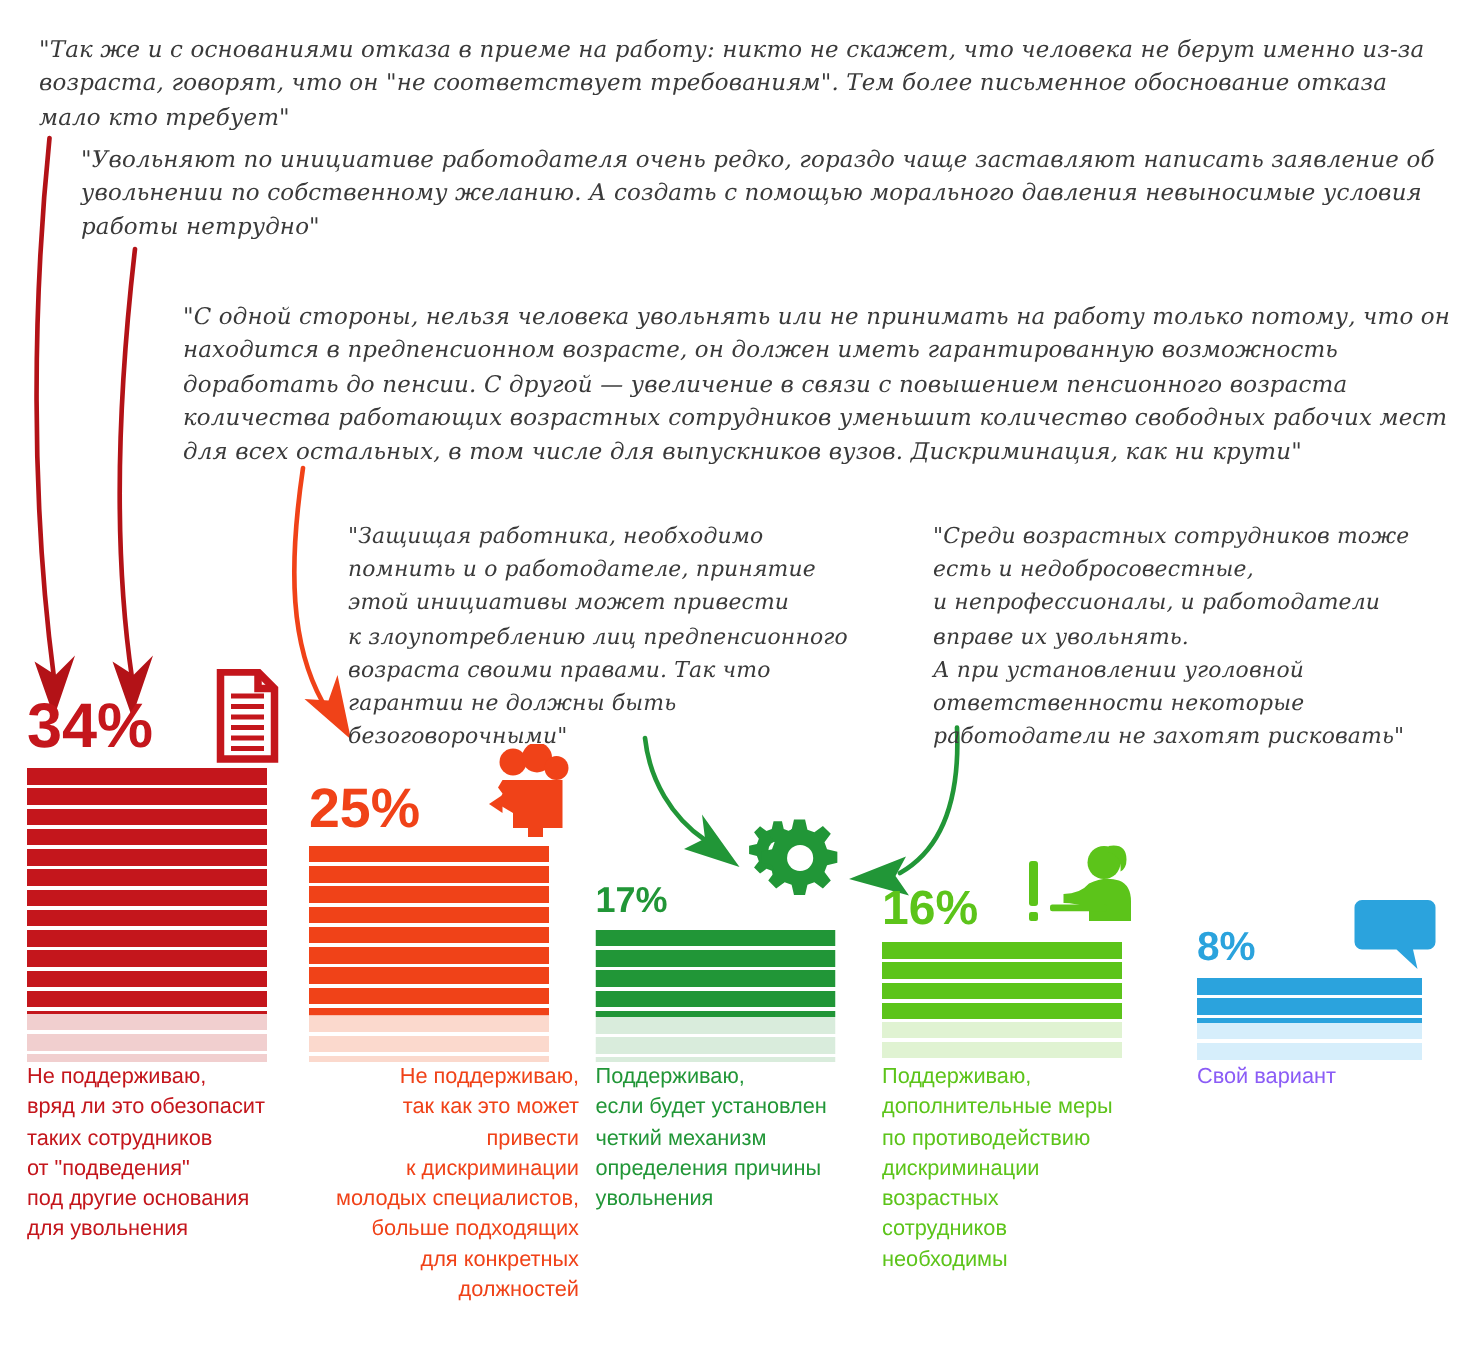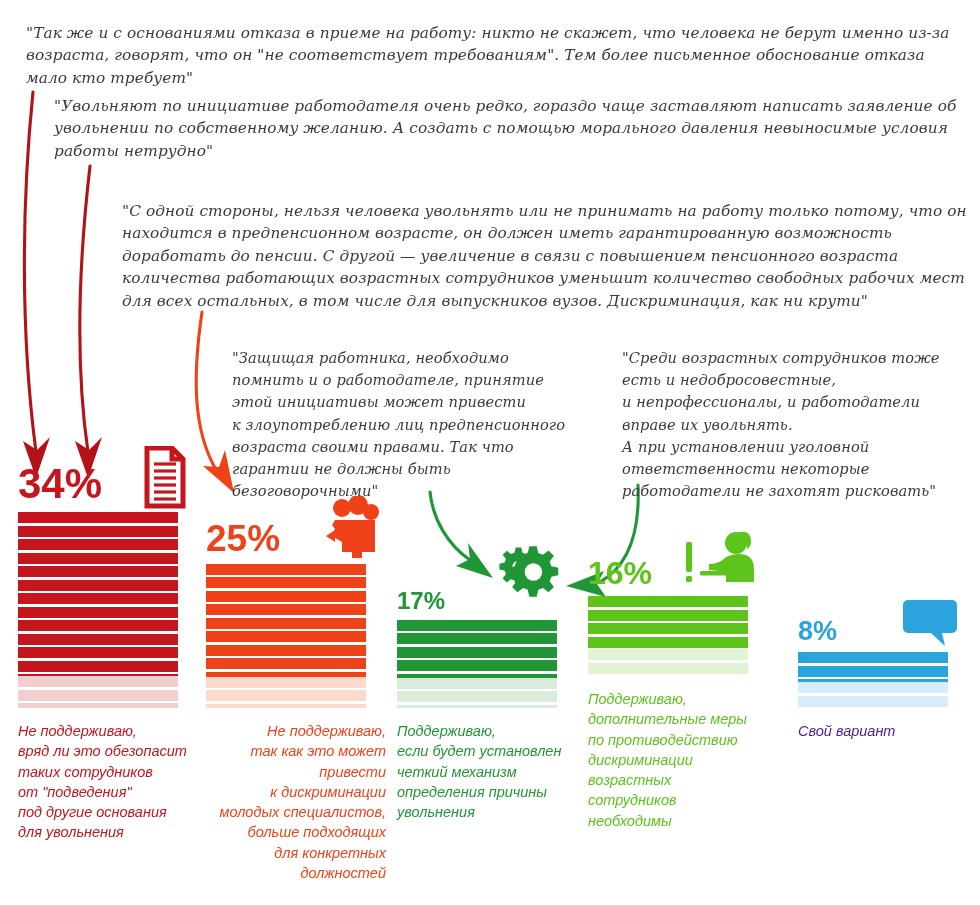--- a/index.html
+++ b/index.html
@@ -51,26 +51,24 @@
     overflow:hidden;
   }
   .stripes{position:absolute;left:0;top:0;right:0;bottom:0;}
   .cap{
     position:absolute;left:0;right:0;
   }
   .label{
     position:absolute;
     top:100%;
     left:0;
-    margin-top:13px;
     font-size:14.5px;
     line-height:1.40;
     white-space:pre-line;
     font-family:"Liberation Sans", sans-serif;
-    font-style:italic;
   }
   .icon{position:absolute;}
 </style>
 </head>
 <body>
 
 <div id="root">
 
   <svg id="arrows" viewBox="0 0 980 905">
 
@@ -185,21 +183,21 @@
         <div class="stripes" style="background:repeating-linear-gradient(to bottom,#219637 0px,#219637 11px,#ffffff 11px,#ffffff 13.5px); height:58px;"></div>
         <div class="cap" style="top:58px; height:30px; background:repeating-linear-gradient(to bottom,#d9ecdc 0px,#d9ecdc 11px,#ffffff 11px,#ffffff 13.5px);"></div>
       </div>
       <div class="label" style="color:#219637; width:180px;">Поддерживаю,
 если будет установлен
 четкий механизм
 определения причины
 увольнения</div>
     </div>
 
-    <div class="col" style="left:588px; top:596px; width:175px; height:80px;padding-left:32px;">
+    <div class="col" style="left:588px; top:628px; width:175px; height:80px;padding-left:32px;">
       <div class="pct" style="color:#5cc41a; font-size:32px;">16%</div>
       <svg class="icon" style="left:94px; top:-70px; width:78px; height:64px;" viewBox="0 0 78 64">
         <g fill="#5cc41a">
           <rect x="4" y="16" width="6" height="30" rx="2"></rect>
           <rect x="4" y="50" width="6" height="6" rx="1.5"></rect>
           <circle cx="54" cy="17" r="11"></circle>
           <path d="M57,6 q12,-2 12,9 q0,6 -4,8 q1,-10 -8,-13 Z"></path>
           <path d="M44,31 q10,-5 20,-2 q8,3 8,14 v13 h-28 v-9 q-9,-3 -17,-3 v-6 q11,0 17,-7 Z"></path>
           <rect x="18" y="45" width="38" height="4.5" rx="1.5"></rect>
         </g>
@@ -219,17 +217,17 @@
 
     <div class="col" style="left:798px; top:652px; width:165px; height:56px;">
       <div class="pct" style="color:#2ba3dd; font-size:27px;">8%</div>
       <svg class="icon" style="left:104px; top:-54px; width:56px; height:52px;" viewBox="0 0 56 52">
         <path d="M6,2 H50 a5,5 0 0 1 5,5 V30 a5,5 0 0 1 -5,5 H40 l3,13 l-14,-13 H6 a5,5 0 0 1 -5,-5 V7 a5,5 0 0 1 5,-5 Z" fill="#2ba3dd"></path>
       </svg>
       <div class="bar" style="width:150px; height:56px;">
         <div class="stripes" style="background:repeating-linear-gradient(to bottom,#2ba3dd 0px,#2ba3dd 11px,#ffffff 11px,#ffffff 13.5px); height:30px;"></div>
         <div class="cap" style="top:30px; height:26px; background:repeating-linear-gradient(to bottom,#d6eefb 0px,#d6eefb 11px,#ffffff 11px,#ffffff 13.5px);"></div>
       </div>
-      <div class="label" style="color:#4c1d95; width:170px;">Свой вариант</div>
+      <div class="label" style="color:#8b5cf6; width:170px;">Свой вариант</div>
     </div>
 
   </div>
 </div>
 
 </body></html>

